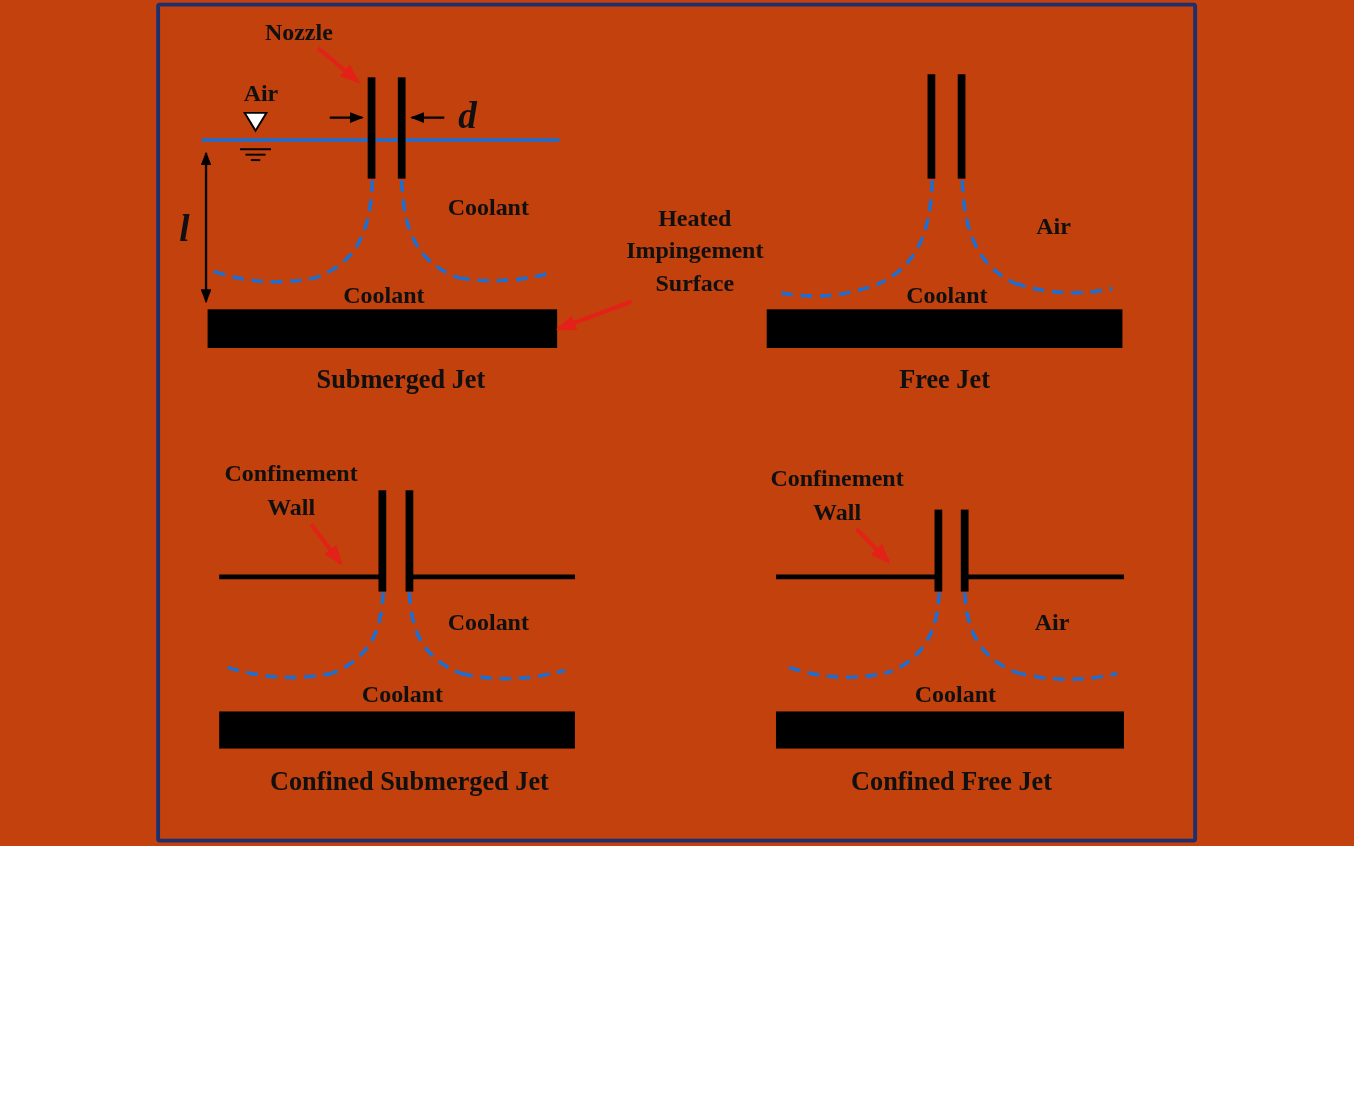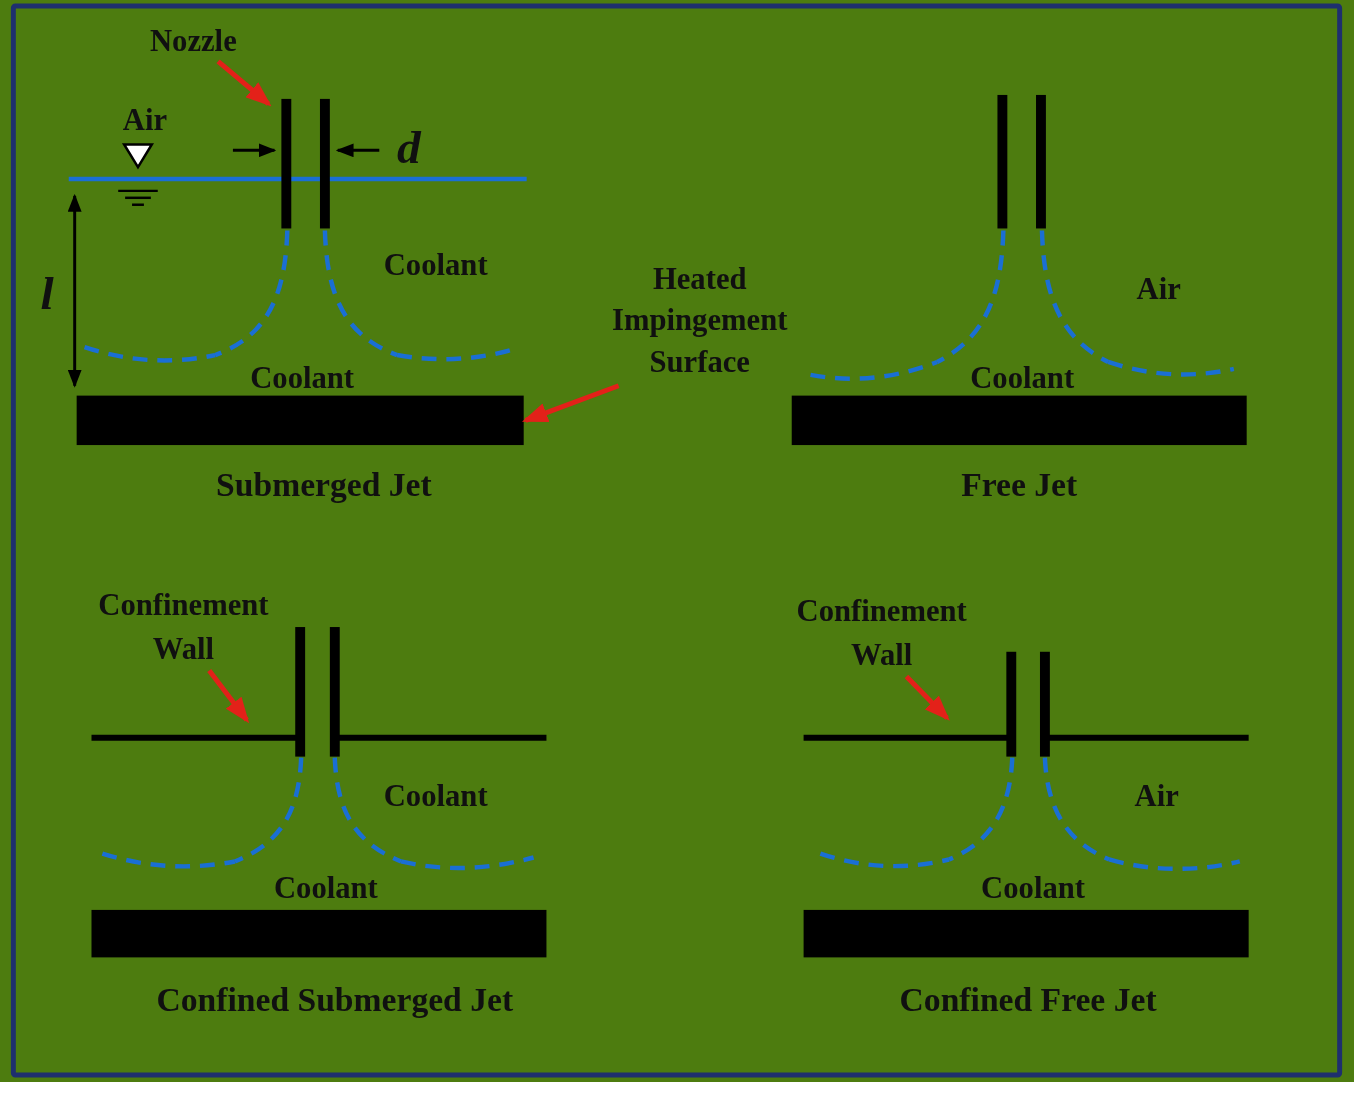--- a/index.html
+++ b/index.html
@@ -1,16 +1,16 @@
 <!DOCTYPE html>
 <html style="--jet-blue: #1a6fd4; --arrow-red: #e32119; --surface-black: #000000; --border-navy: #1e2f6e;"><head>
 <meta charset="utf-8">
 <style>
   html,body{margin:0;padding:0;background:#ffffff;}
-  .figure{position:relative;width:1354px;height:1082px;background:#4d7c0f;overflow:hidden;}
+  .figure{position:relative;width:1354px;height:846px;background:#c2410c;overflow:hidden;}
   svg{display:block;width:100%;height:100%;}
   .ink{fill:#000;}
   .frame{fill:none;stroke:var(--border-navy,#1e2f6e);stroke-width:5;}
   .jet{fill:none;stroke:var(--jet-blue,#1a6fd4);stroke-width:4.5;stroke-dasharray:15 10;stroke-linecap:butt;}
   .waterline{stroke:var(--jet-blue,#1a6fd4);stroke-width:4.5;}
   .wall{stroke:#000;stroke-width:6;}
   .dim{stroke:#000;stroke-width:3;}
   .pointer{stroke:var(--arrow-red,#e32119);stroke-width:5;}
   .sketch{fill:#fff;stroke:#000;stroke-width:2.5;}
   .hatch{stroke:#000;stroke-width:2.5;}

